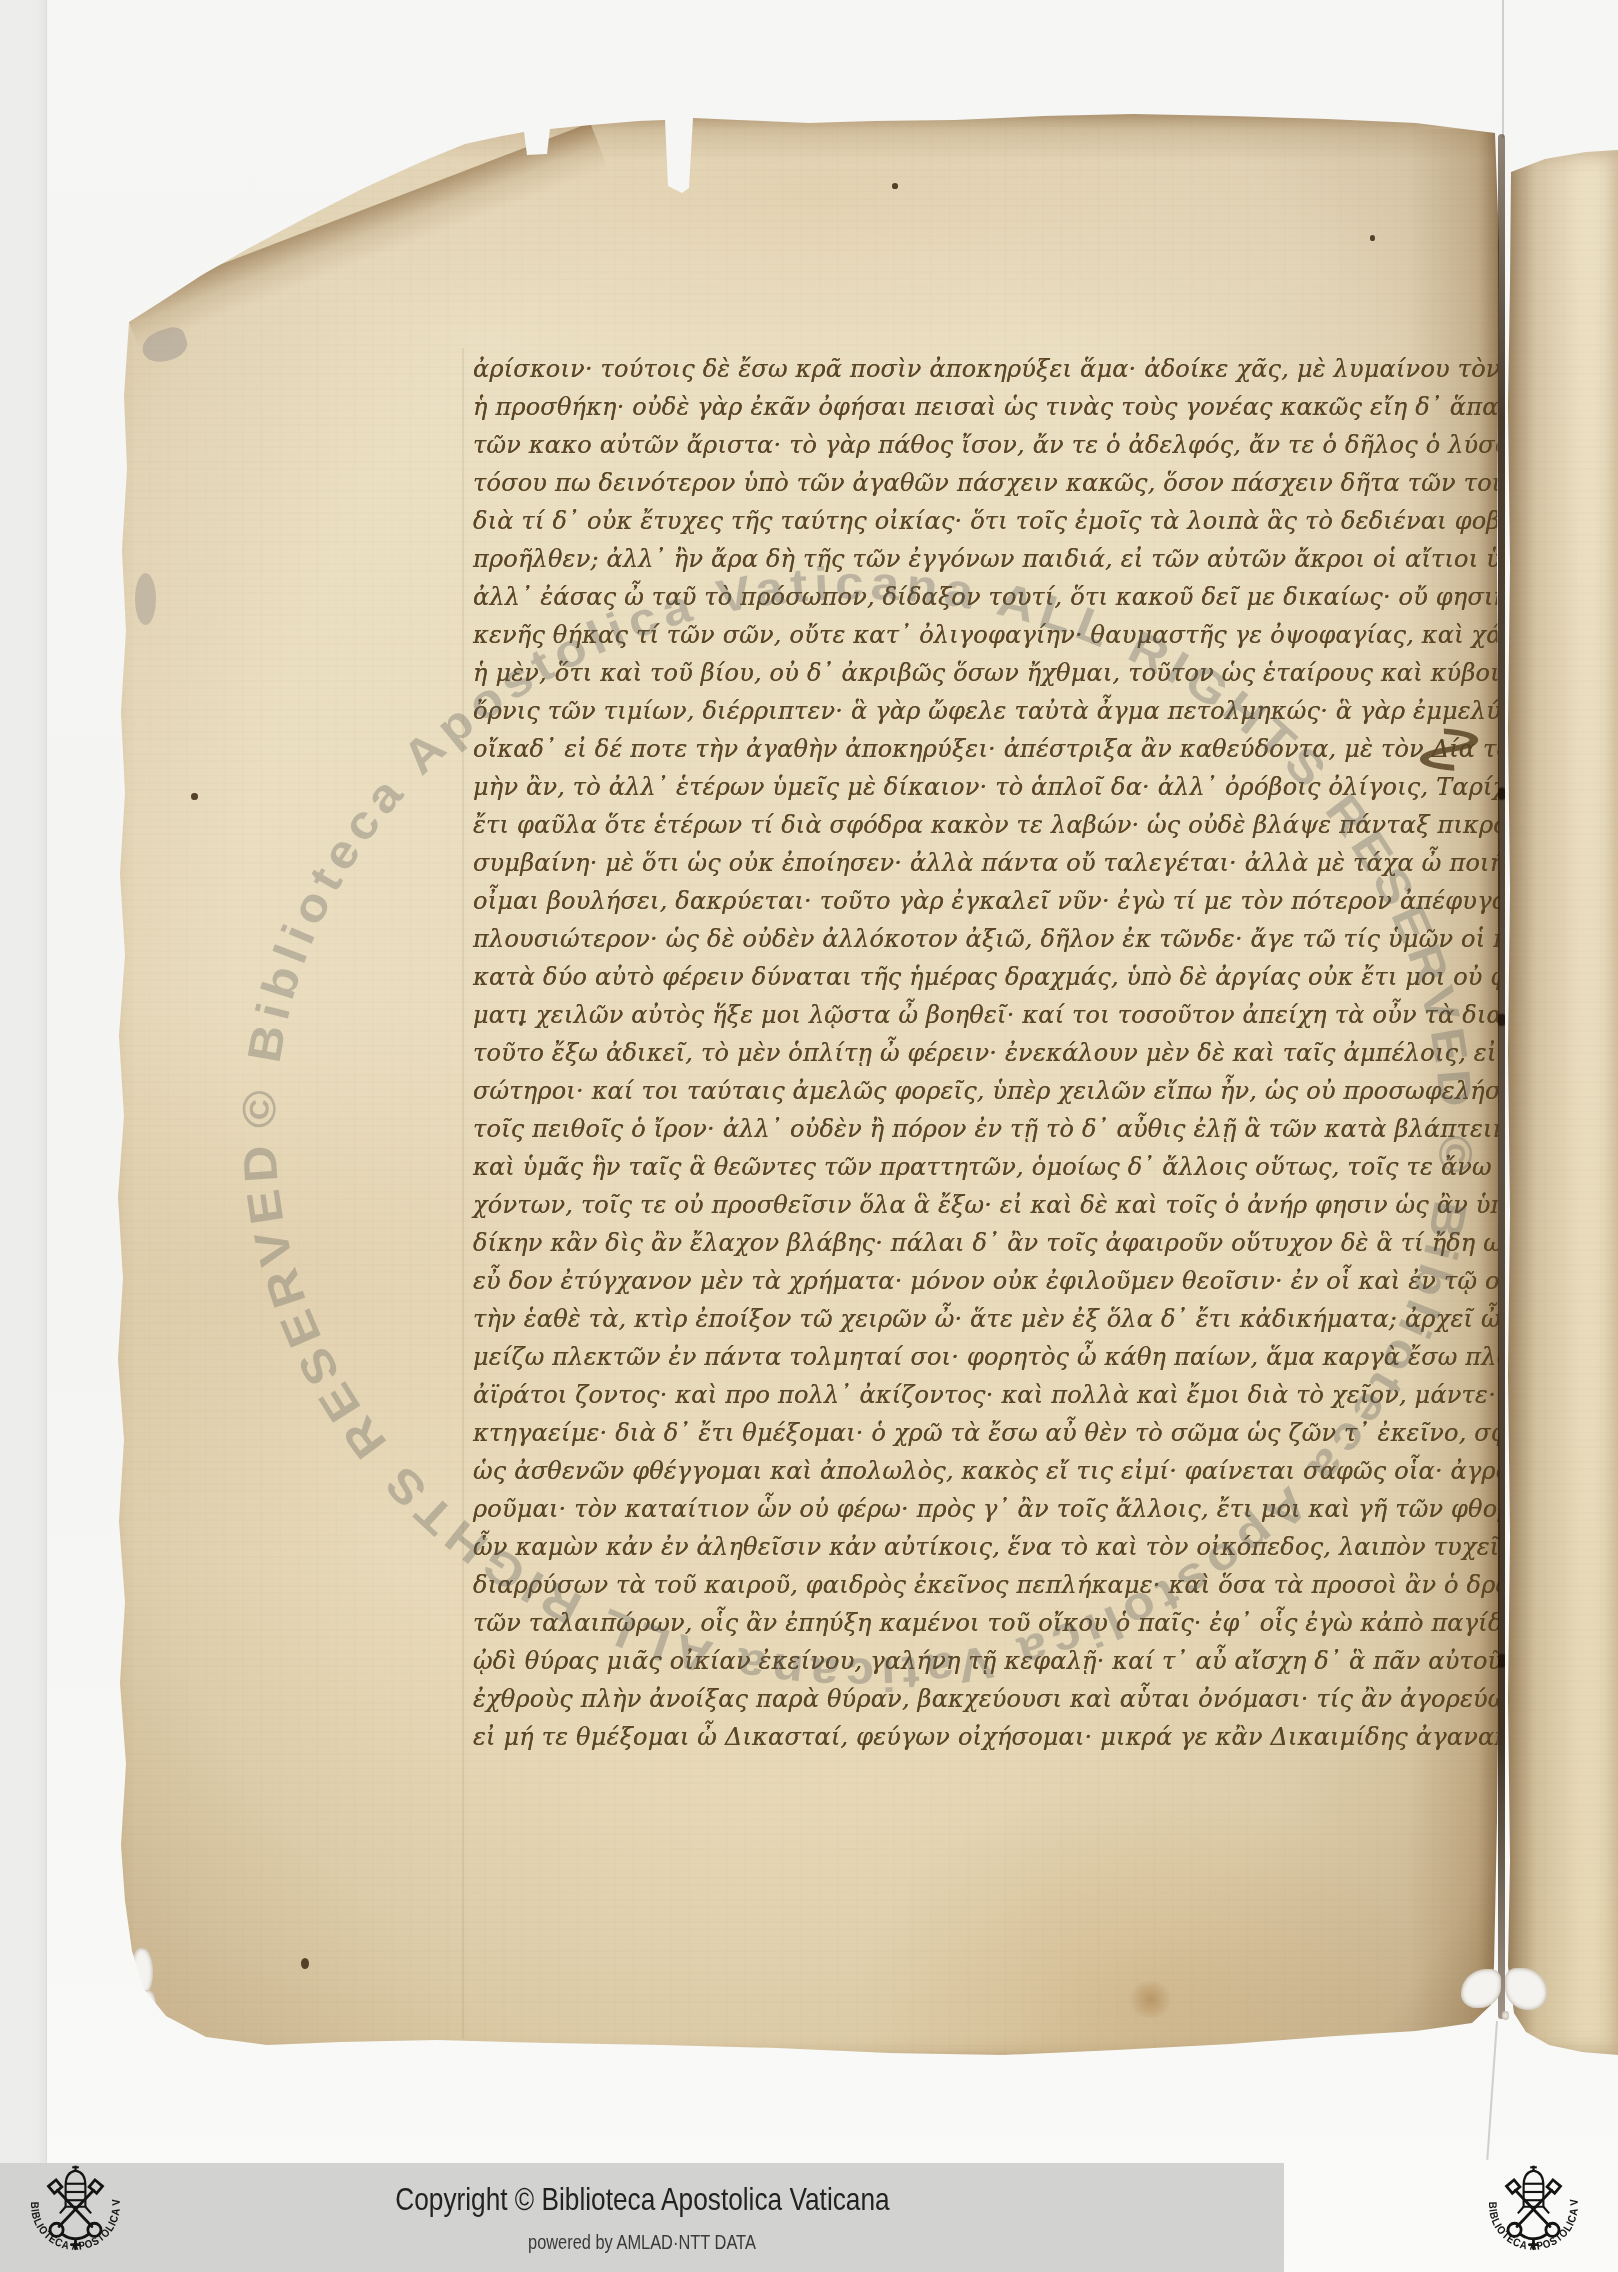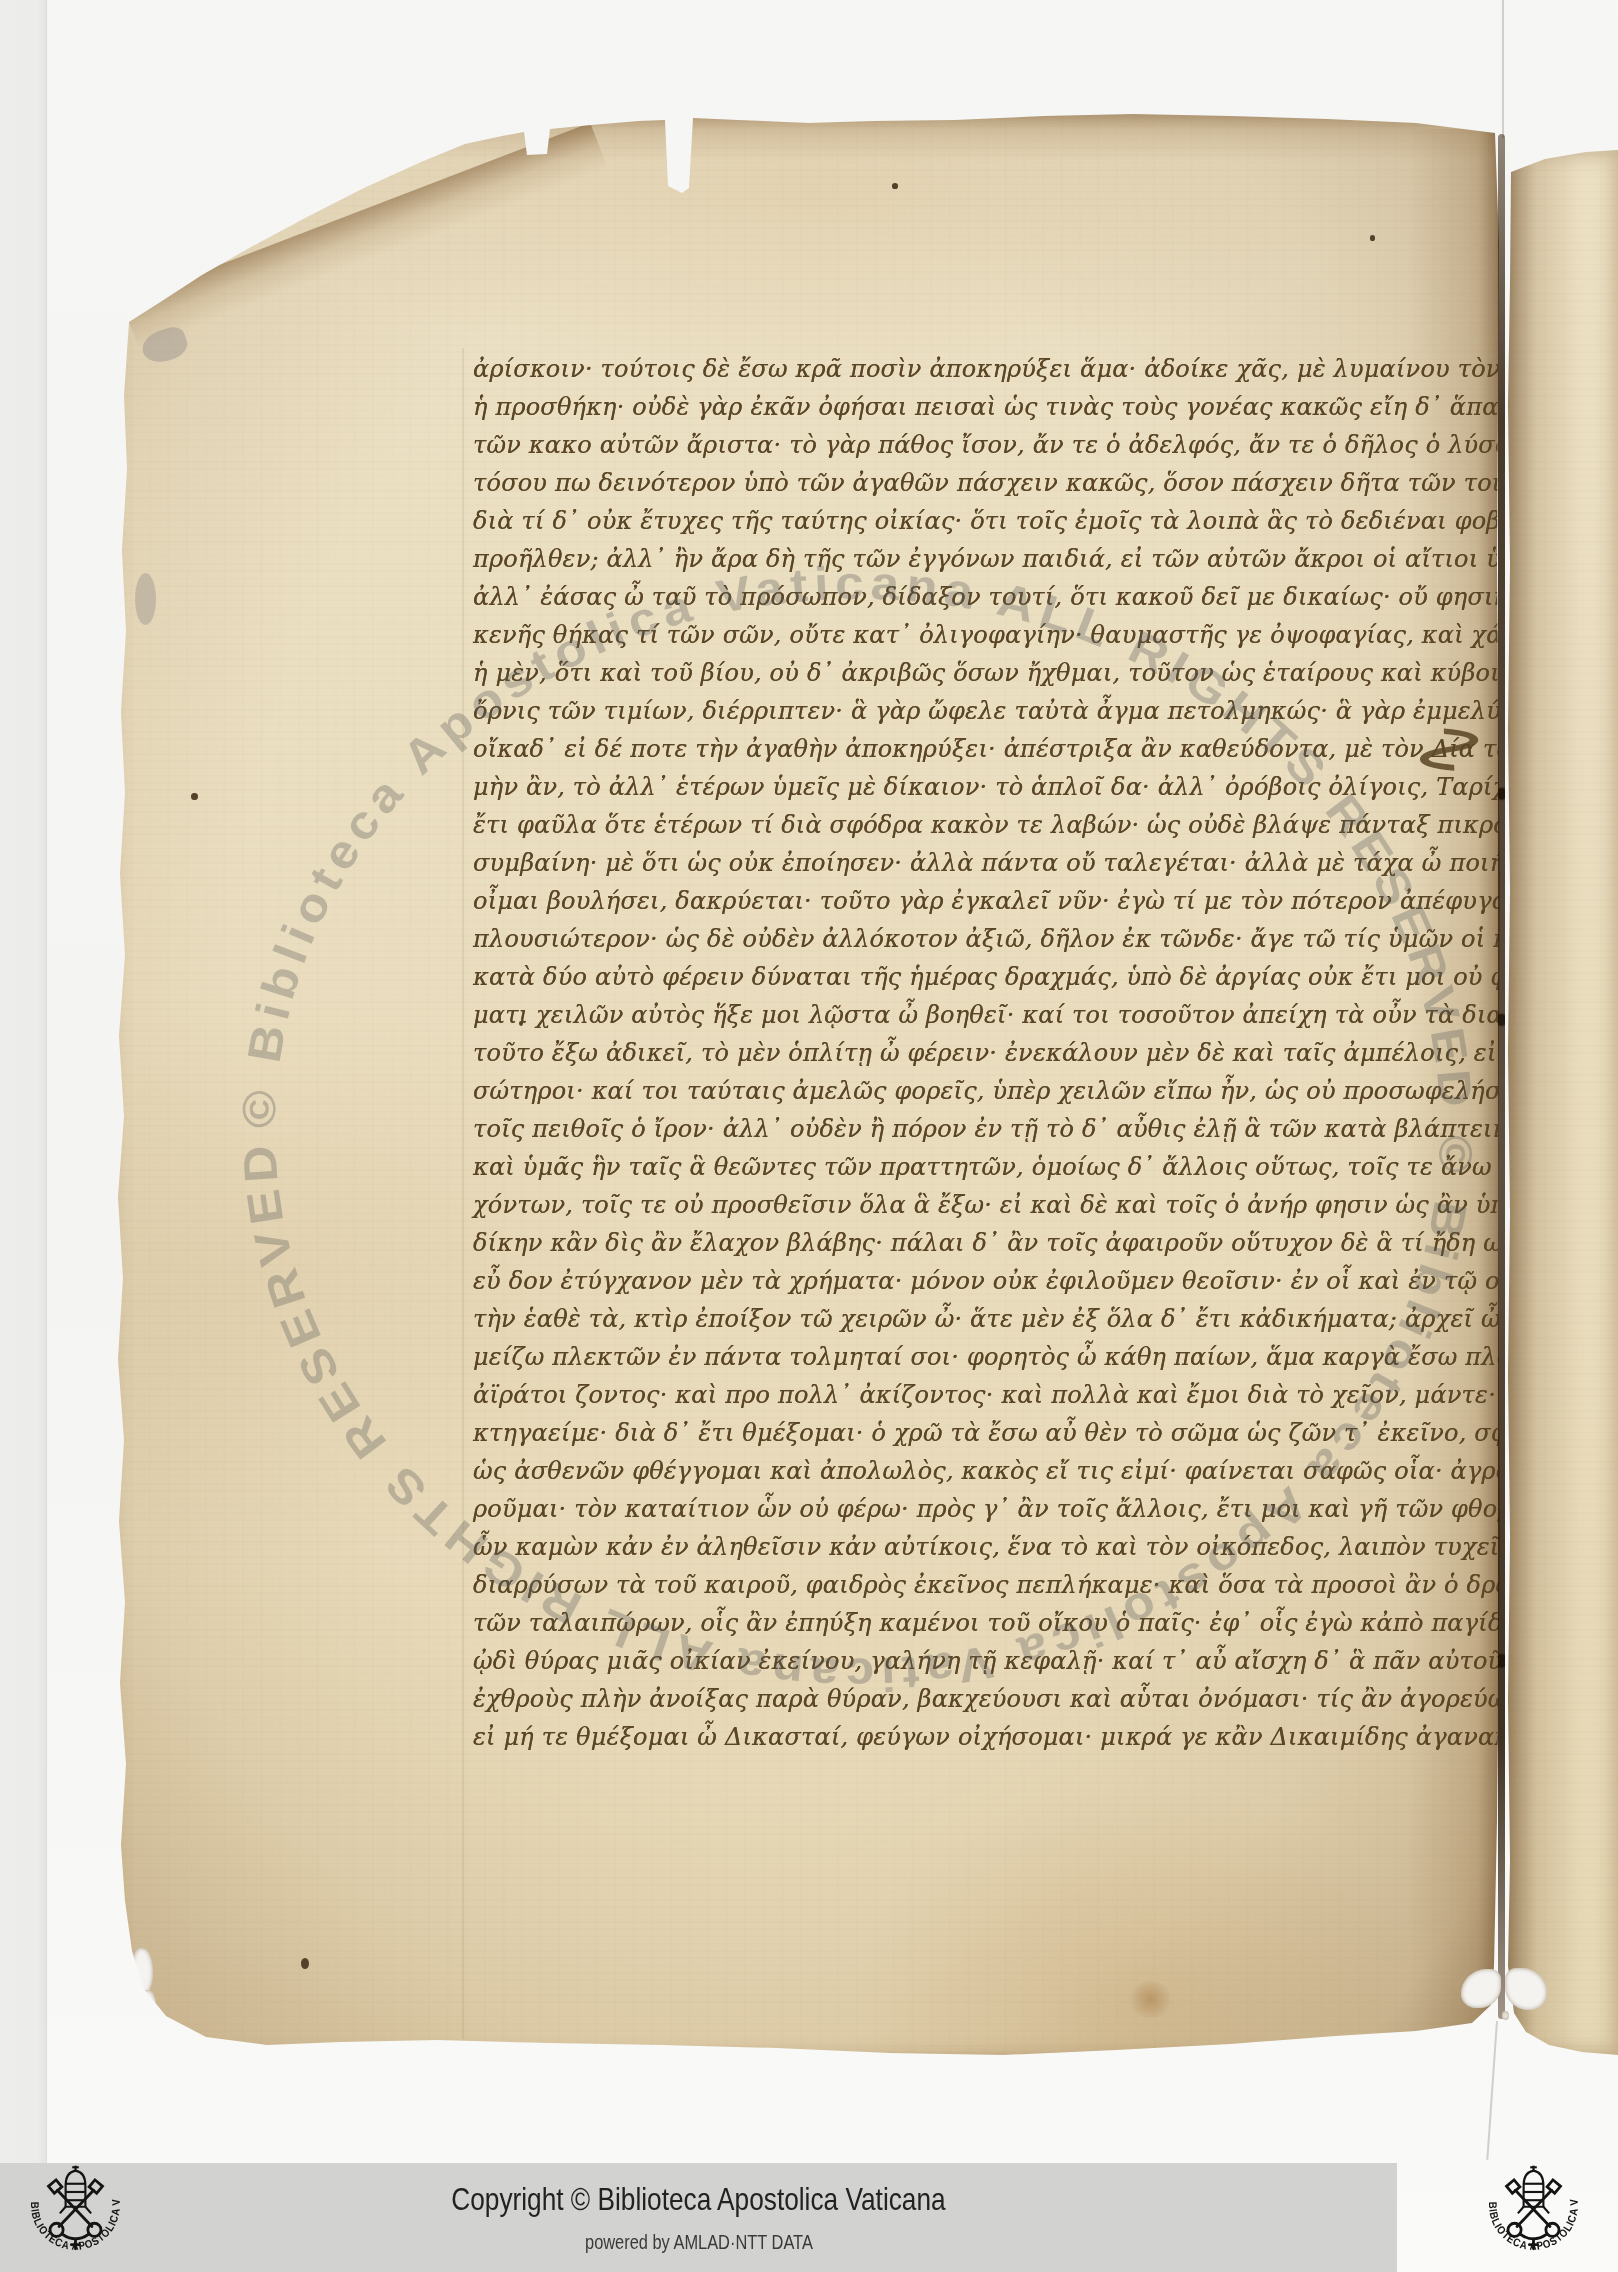--- a/index.html
+++ b/index.html
@@ -107,21 +107,21 @@
   .ms-line{white-space:nowrap;}
   .ms-flourish{left:1424px;top:710px;font-size:68px;color:#5a4524;opacity:.85;
       transform:rotate(88deg) scaleY(1.6);font-family:"DejaVu Sans",sans-serif;}
 
   
   .wm{left:0;top:0;pointer-events:none;}
   .wm text{font-family:"Liberation Sans",sans-serif;font-size:58px;font-weight:bold;
       letter-spacing:7px;fill:#5e5e5a;fill-opacity:.33;}
 
   
-  .footer{left:0;top:2163px;width:1397px;height:110px;background:#d2d2d0;
+  .footer{left:0;top:2163px;width:1284px;height:110px;background:#d2d2d0;
       display:flex;align-items:center;justify-content:center;}
   .footer-text{display:flex;flex-direction:column;align-items:center;gap:1.6px;color:#252525;}
   .f-line1{font-size:32px;line-height:34px;color:#222;}
   .f-line2{font-size:26px;line-height:29px;color:#2d2d2d;}
   .f-line3{font-size:20px;line-height:24px;color:#3a3a3a;margin-top:13px;}
   .cond{display:inline-block;transform:scaleX(.82);transform-origin:center;white-space:nowrap;}
   .seal{top:2164px;width:113px;height:107px;}
   .seal-left{left:19.4px;}
   .seal-right{left:1477px;}
   .seal text{font-family:"Liberation Sans",sans-serif;font-size:13.5px;font-weight:bold;fill:#141414;}

